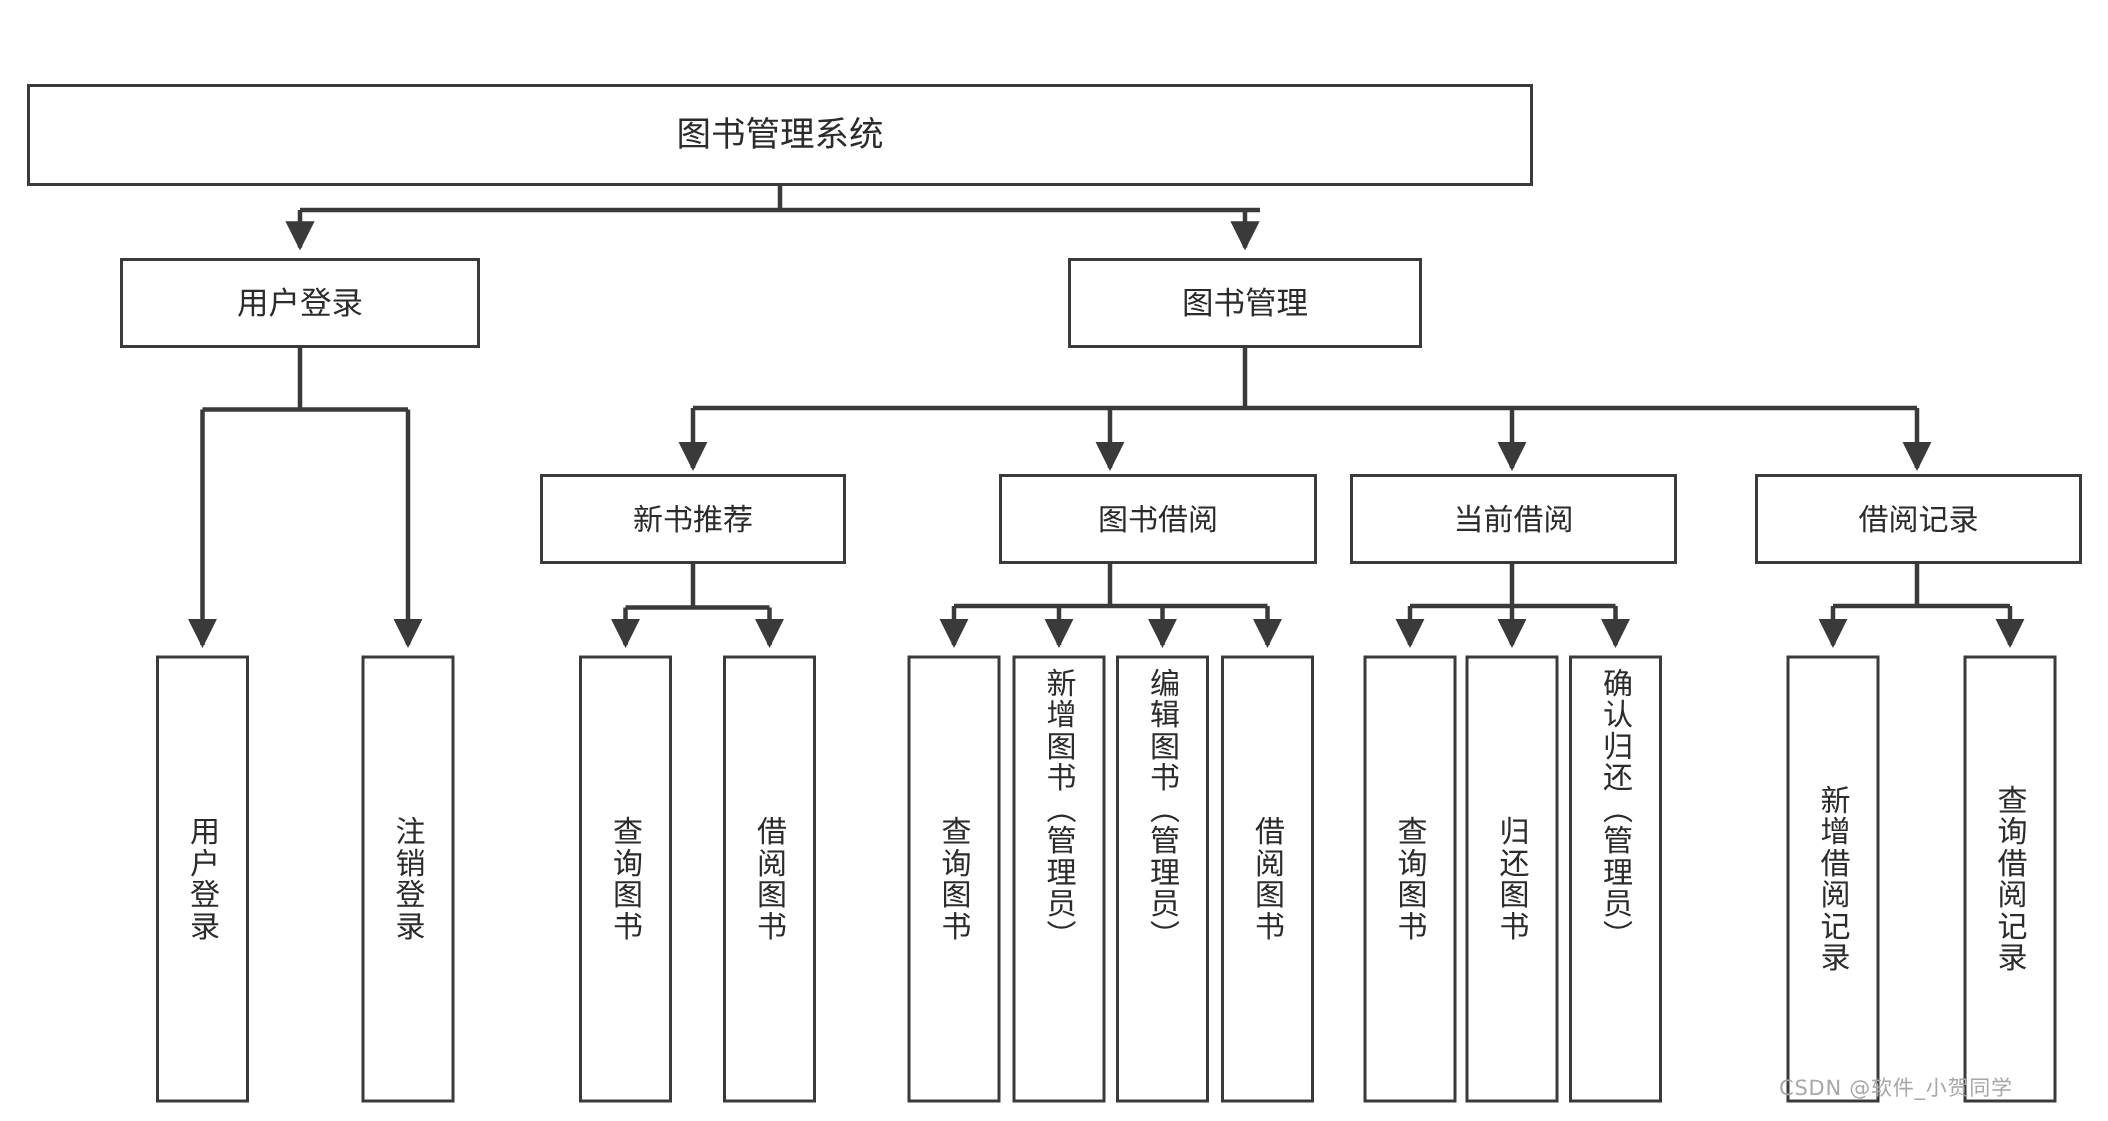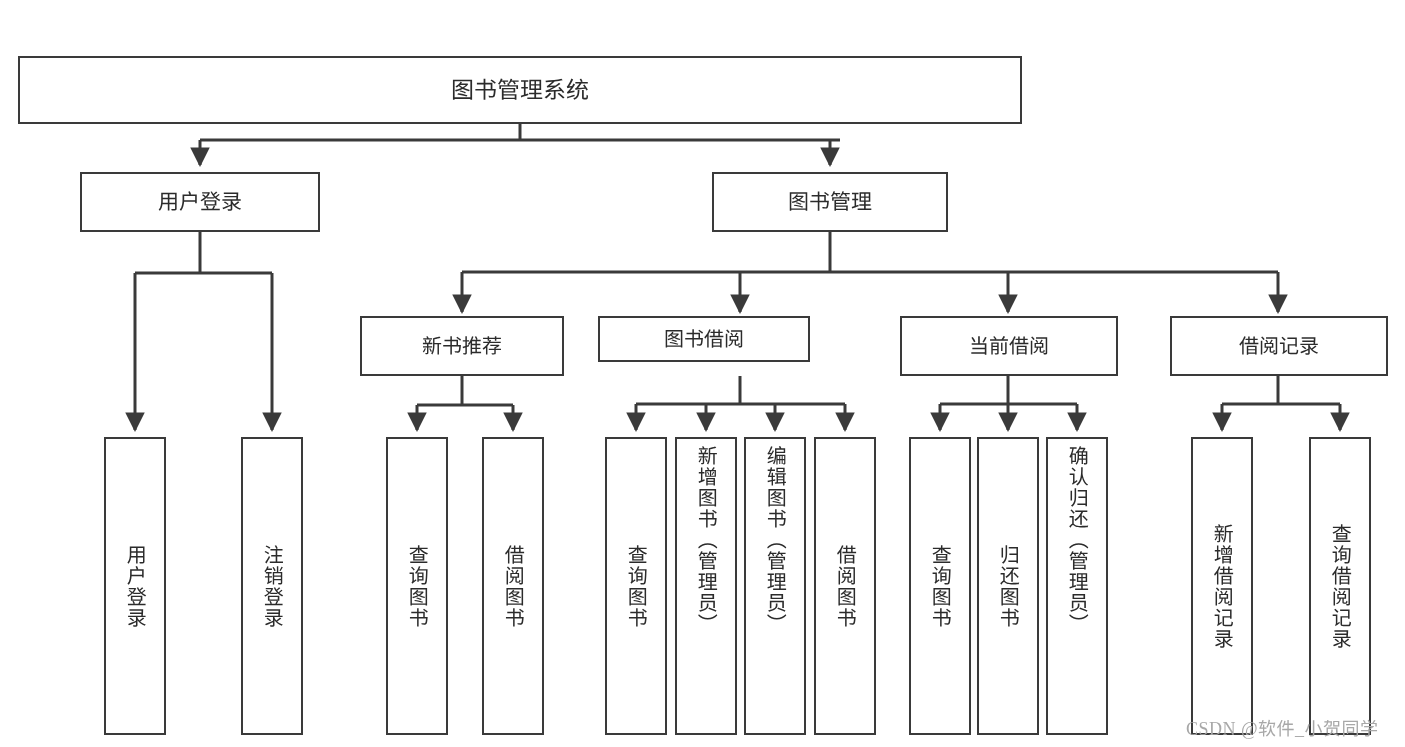--- a/index.html
+++ b/index.html
@@ -71,25 +71,24 @@
     justify-content: center;
   }
   .leafwrap.tall {
     align-items: flex-start;
     padding-top: 6px;
   }
   .watermark {
     position: absolute;
     left: 1186px;
     top: 714px;
-    font-size: 18px;
+    font-size: 14px;
     color: #a8a8a8;
     white-space: nowrap;
     letter-spacing: 0.5px;
-    font-family: Liberation Serif, serif;
   }
 </style>
 </head>
 <body>
 
 <div id="canvas">
 
   <svg id="wires" viewBox="0 0 1405 747" xmlns="http://www.w3.org/2000/svg">
     <defs>
       <marker id="arrow" viewBox="0 0 10 10" refX="9" refY="5" markerWidth="6.5" markerHeight="6.5" orient="auto-start-reverse">
@@ -147,21 +146,21 @@
   <div class="node lvl1" style="left:80px; top:172px; width:240px; height:60px;">
     <span class="hlabel">用户登录</span>
   </div>
   <div class="node lvl2" style="left:360px; top:316px; width:204px; height:60px;">
     <span class="hlabel">新书推荐</span>
   </div>
 
   <div class="node lvl1" style="left:712px; top:172px; width:236px; height:60px;">
     <span class="hlabel">图书管理</span>
   </div>
-  <div class="node lvl2" style="left:598px; top:316px; width:212px; height:46px;">
+  <div class="node lvl2" style="left:666px; top:316px; width:212px; height:60px;">
     <span class="hlabel">图书借阅</span>
   </div>
   <div class="node lvl2" style="left:1170px; top:316px; width:218px; height:60px;">
     <span class="hlabel">借阅记录</span>
   </div>
   <div class="node lvl2" style="left:900px; top:316px; width:218px; height:60px;">
     <span class="hlabel">当前借阅</span>
   </div>
 
   <div class="node leaf" style="left:104px; top:437px; width:62px; height:298px;">

